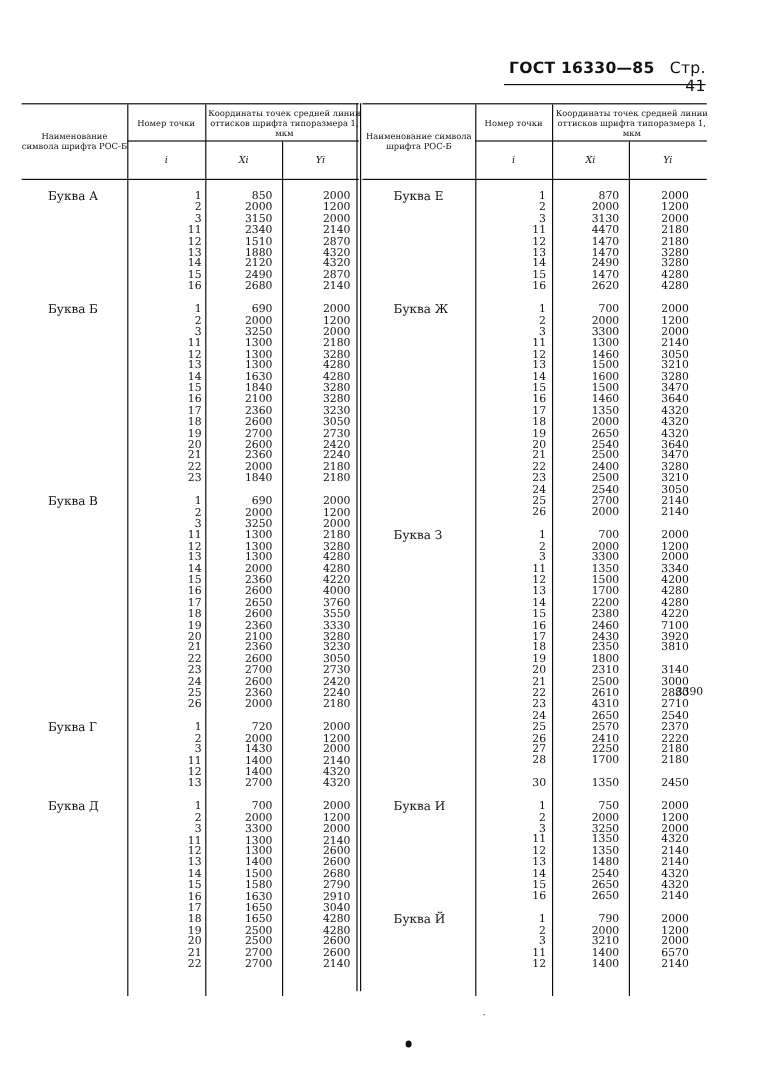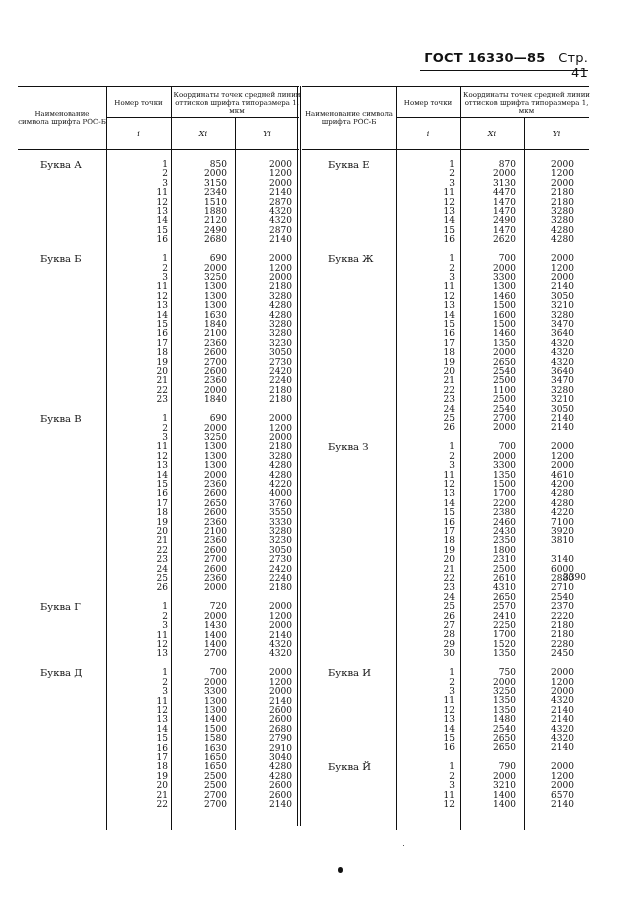--- a/index.html
+++ b/index.html
@@ -518,21 +518,21 @@
         <span style="right: 73px;">2540</span>
         <span style="right: 15px;">3640</span>
       </div>
       <div class="row" style="top: 226.4px;">
         <span style="right: 134px;">21</span>
         <span style="right: 73px;">2500</span>
         <span style="right: 15px;">3470</span>
       </div>
       <div class="row" style="top: 235.8px;">
         <span style="right: 134px;">22</span>
-        <span style="right: 73px;">1100</span>
+        <span style="right: 73px;">2400</span>
         <span style="right: 15px;">3280</span>
       </div>
       <div class="row" style="top: 245.2px;">
         <span style="right: 134px;">23</span>
         <span style="right: 73px;">2500</span>
         <span style="right: 15px;">3210</span>
       </div>
       <div class="row" style="top: 254.6px;">
         <span style="right: 134px;">24</span>
         <span style="right: 73px;">2540</span>
@@ -560,21 +560,21 @@
         <span style="right: 15px;">1200</span>
       </div>
       <div class="row" style="top: 311.2px;">
         <span style="right: 134px;">3</span>
         <span style="right: 73px;">3300</span>
         <span style="right: 15px;">2000</span>
       </div>
       <div class="row" style="top: 320.6px;">
         <span style="right: 134px;">11</span>
         <span style="right: 73px;">1350</span>
-        <span style="right: 15px;">4610</span>
+        <span style="right: 15px;">3340</span>
       </div>
       <div class="row" style="top: 330px;">
         <span style="right: 134px;">12</span>
         <span style="right: 73px;">1500</span>
         <span style="right: 15px;">4200</span>
       </div>
       <div class="row" style="top: 339.4px;">
         <span style="right: 134px;">13</span>
         <span style="right: 73px;">1700</span>
         <span style="right: 15px;">4280</span>
@@ -610,21 +610,21 @@
         <span style="right: 3px; margin-top: 27px;">3390</span>
       </div>
       <div class="row" style="top: 405.2px;">
         <span style="right: 134px;">20</span>
         <span style="right: 73px;">2310</span>
         <span style="right: 15px;">3140</span>
       </div>
       <div class="row" style="top: 414.6px;">
         <span style="right: 134px;">21</span>
         <span style="right: 73px;">2500</span>
-        <span style="right: 15px;">6000</span>
+        <span style="right: 15px;">3000</span>
       </div>
       <div class="row" style="top: 424px;">
         <span style="right: 134px;">22</span>
         <span style="right: 73px;">2610</span>
         <span style="right: 15px;">2880</span>
       </div>
       <div class="row" style="top: 433.4px;">
         <span style="right: 134px;">23</span>
         <span style="right: 73px;">4310</span>
         <span style="right: 15px;">2710</span>
@@ -646,25 +646,20 @@
       </div>
       <div class="row" style="top: 471px;">
         <span style="right: 134px;">27</span>
         <span style="right: 73px;">2250</span>
         <span style="right: 15px;">2180</span>
       </div>
       <div class="row" style="top: 480.4px;">
         <span style="right: 134px;">28</span>
         <span style="right: 73px;">1700</span>
         <span style="right: 15px;">2180</span>
-      </div>
-      <div class="row" style="top: 489.8px;">
-        <span style="right: 134px;">29</span>
-        <span style="right: 73px;">1520</span>
-        <span style="right: 15px;">2280</span>
       </div>
       <div class="row" style="top: 499.2px;">
         <span style="right: 134px;">30</span>
         <span style="right: 73px;">1350</span>
         <span style="right: 15px;">2450</span>
       </div>
       <div class="gname" style="left: 26px; top: 517.7px;">Буква И</div>
       <div class="row" style="top: 518.2px;">
         <span style="right: 134px;">1</span>
         <span style="right: 73px;">750</span>

